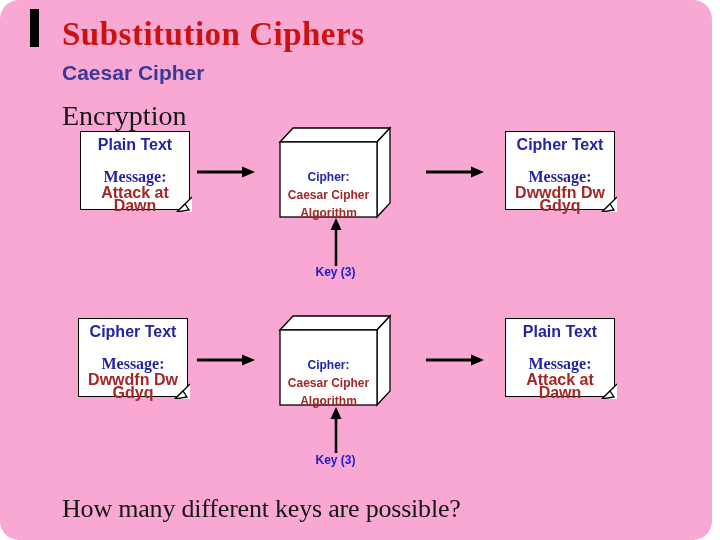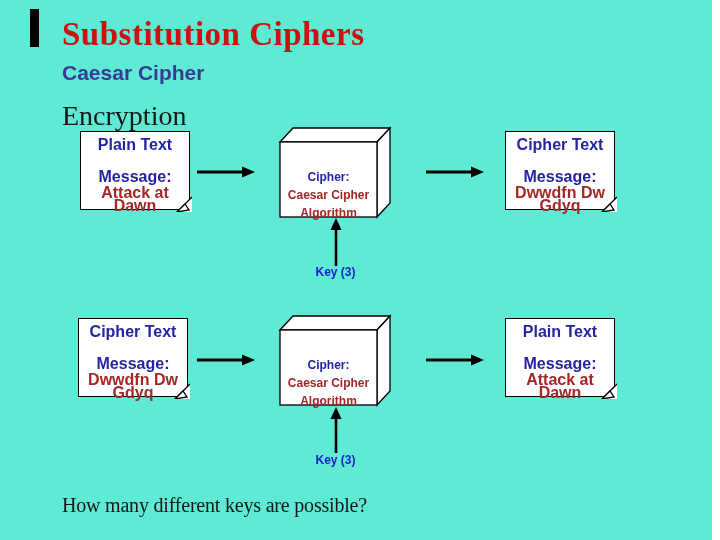--- a/index.html
+++ b/index.html
@@ -1,34 +1,34 @@
 <!DOCTYPE html>
 <html><head>
 <meta charset="utf-8">
 <style>
   html,body{margin:0;padding:0;background:#fff;}
-  #slide{position:relative;width:712px;height:540px;background:#5eead4;overflow:hidden;
-         font-family:"Liberation Sans",sans-serif;}
+  #slide{position:relative;width:712px;height:540px;background:#f9a8d4;overflow:hidden;
+         font-family:"Liberation Sans",sans-serif;border-radius:19px;}
   .abs{position:absolute;}
 
   .accent-bar{left:30px;top:9px;width:9px;height:38px;background:#000;}
 
   .title{left:62px;top:16px;font-family:"Liberation Serif",serif;font-weight:bold;
          font-size:33px;color:#CC1111;letter-spacing:0.5px;white-space:nowrap;}
   .subtitle{left:62px;top:61px;font-family:"Liberation Sans",sans-serif;font-weight:bold;
             font-size:21px;color:#3A3A96;white-space:nowrap;}
   .section-heading{font-family:"Liberation Serif",serif;font-size:28px;color:#161616;
                    white-space:nowrap;}
-  .question{left:62px;top:494px;font-family:"Liberation Serif",serif;font-size:20px;
+  .question{left:62px;top:494px;font-family:"Liberation Serif",serif;font-size:26px;
             color:#161616;letter-spacing:-0.2px;white-space:nowrap;}
 
   .doc-box{width:108px;height:77px;background:#fff;border:1.3px solid #000;
            text-align:center;font-weight:bold;font-size:16px;line-height:13px;}
   .doc-label{position:absolute;top:6px;left:0;width:100%;color:#2424A3;}
-  .doc-msg-label{position:absolute;top:38px;left:0;width:100%;color:#2424A3;}
+  .doc-msg-label{position:absolute;top:38px;left:0;width:100%;color:#2424A3;font-family:Liberation Serif, serif;}
   .doc-msg{position:absolute;top:54px;left:0;width:100%;color:#A42626;}
   .fold{position:absolute;right:-3px;bottom:-3px;}
 
   .cipher-box{width:117px;height:96px;}
   .cipher-text{position:absolute;left:3px;top:17px;width:97px;height:75px;
                text-align:center;font-weight:bold;font-size:12px;line-height:18px;
                padding-top:26px;box-sizing:border-box;}
   .cipher-line1{color:#2424A3;}
   .cipher-line2,.cipher-line3{color:#A42626;}
 

